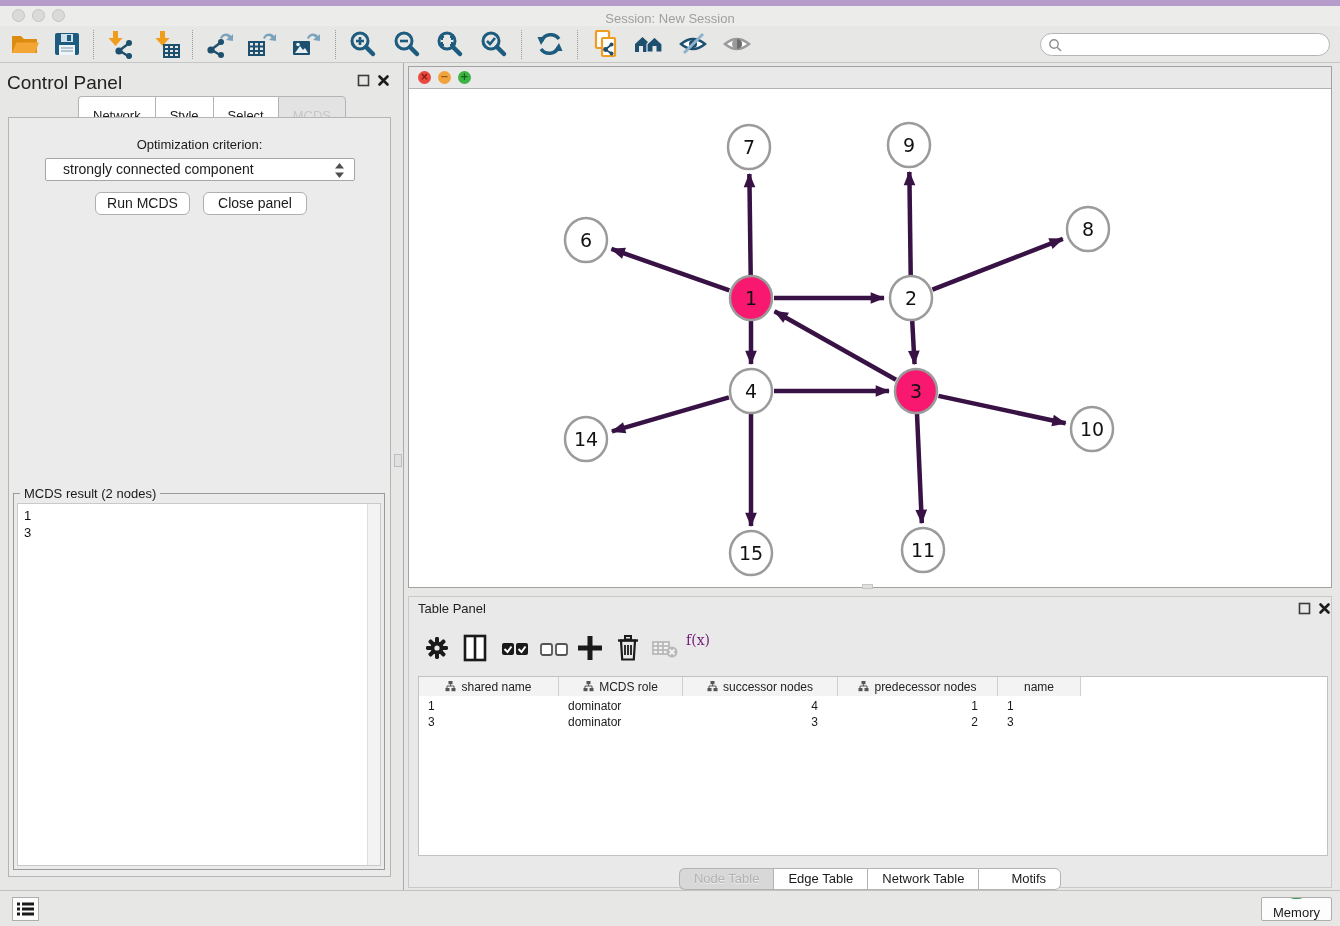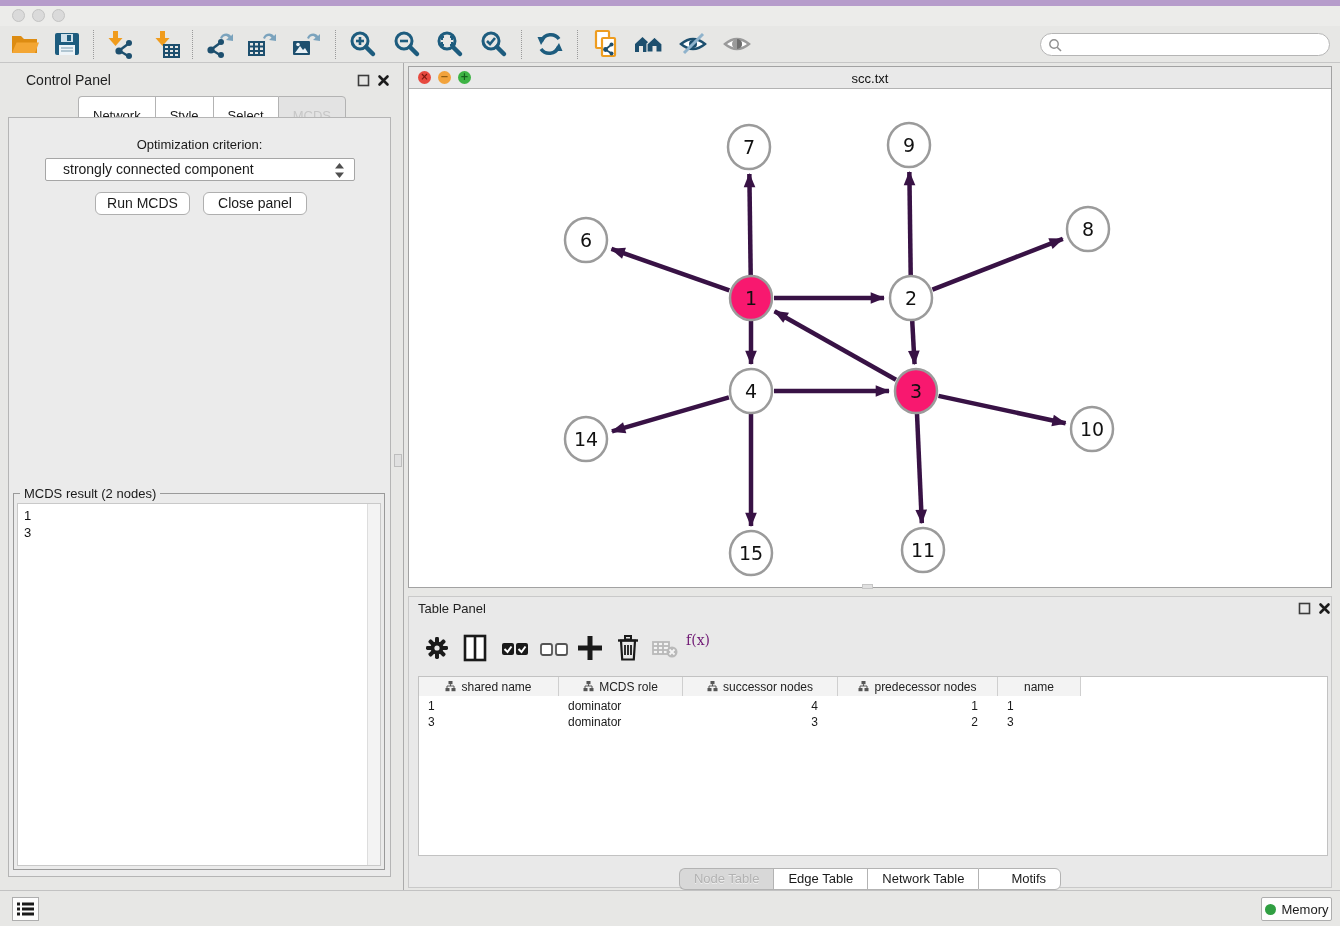--- a/index.html
+++ b/index.html
@@ -18,21 +18,21 @@
   .win-title { left:0; top:5px; width:1340px; text-align:center; font-size:13px; color:#9f9f9f; }
 
   
   .toolbar { left:0; top:26px; width:1340px; height:37px; background:#e7e7e5; border-bottom:1px solid #c6c6c6; }
   .tb-sep { top:4px; width:0; height:29px; border-left:1px dotted #9a9a9a; }
   .tbicon { top:3px; width:30px; height:30px; cursor:default; }
   .search-box { left:1040px; top:7px; width:290px; height:23px; background:#fff; border:1px solid #b5b5b5; border-radius:12px; }
   .search-box svg { position:absolute; left:7px; top:4px; }
 
   
-  .cp-header-title { left:26px; top:72px; font-size:14px; color:#222; }
+  .cp-header-title { left:7px; top:72px; font-size:19px; color:#222; }
   .panel-btns { display:flex; gap:7px; }
   .cp-tabs { left:78px; top:96px; height:22px; display:flex; }
   .cp-tab { height:22px; line-height:21px; padding:8px 14px; font-size:13px; background:#fff;
             border:1px solid #b3b3b3; border-right:none; text-align:center; }
   .cp-tab:first-child { border-top-left-radius:4px; }
   .cp-tab:last-child { border-right:1px solid #b3b3b3; border-top-right-radius:4px; }
   .cp-tab.selected { background:#e3e3e3; color:#c6c6c6; }
   .cp-box { left:8px; top:117px; width:383px; height:760px; background:#ebebeb; border:1px solid #b5b5b5; }
   .opt-label { left:8px; top:137px; width:383px; text-align:center; font-size:13px; }
   .dropdown { left:45px; top:158px; width:310px; height:23px; background:#fff; border:1px solid #a6a6a6; border-radius:2px;
@@ -72,31 +72,32 @@
   .bt-tab { height:22px; line-height:20px; padding:0 14px; font-size:13px; background:#fff;
             border:1px solid #b3b3b3; border-right:none; }
   .bt-tab:first-child { border-radius:6px 0 0 6px; }
   .bt-tab:last-child { border-right:1px solid #b3b3b3; border-radius:0 6px 6px 0;padding-left:32px; }
   .bt-tab.selected { background:#d8d8d8; color:#b2b2b2; text-shadow:0 1px 0 #eee; }
 
   
   .statusbar { left:0; top:890px; width:1340px; height:36px; background:#e7e7e5; border-top:1px solid #c2c2c2; }
   .sb-left-btn { left:12px; top:897px; width:27px; height:24px; background:#fdfdfd; border:1px solid #aeaeae; }
   .memory-btn { left:1261px; top:897px; width:71px; height:24px; background:#fdfdfd; border:1px solid #aeaeae; border-radius:2px;
-                display:flex; align-items:center; justify-content:center; gap:6px; font-size:13px; }
+                display:flex; align-items:center; justify-content:center; gap:6px; font-size:13px;flex-direction:column; }
   .mem-dot { width:11px; height:11px; border-radius:50%; }
 </style>
 </head>
 <body>
 
 <div class="abs menustrip"></div>
 <div class="abs titlebar">
   <div class="abs traffic-gray" style="left:12px"></div>
   <div class="abs traffic-gray" style="left:32px"></div>
   <div class="abs traffic-gray" style="left:52px"></div>
+  <div class="abs win-title">Session: New Session</div>
 </div>
 
 <div class="abs toolbar">
   <div class="abs tb-sep" style="left:93px"></div>
   <div class="abs tb-sep" style="left:192px"></div>
   <div class="abs tb-sep" style="left:335px"></div>
   <div class="abs tb-sep" style="left:521px"></div>
   <div class="abs tb-sep" style="left:577px"></div>
 
   <svg class="abs tbicon" style="left:10px" viewBox="0 0 30 30">
@@ -265,21 +266,20 @@
 <div class="abs fieldset-legend">MCDS result (2 nodes)</div>
 
 <div class="abs v-splitter"></div>
 <div class="abs v-splitter-handle"></div>
 
 <div class="abs net-win">
   <div class="net-titlebar">
     <div class="light" style="left:9px; background:#e7493f; color:#7e180f;">×</div>
     <div class="light" style="left:29px; background:#f2a33c; color:#8a5a10;">−</div>
     <div class="light" style="left:49px; background:#3db344; color:#14611d;">+</div>
-    <div class="net-title">scc.txt</div>
   </div>
   <svg id="graph-svg" width="922" height="498">
       <defs>
         <marker id="arrowhead" viewBox="0 0 10 10" refX="9" refY="5" markerWidth="3.6" markerHeight="3.6" orient="auto" markerUnits="strokeWidth">
           <path d="M0.8,1.4 L9.6,5 L0.8,8.6 Z" fill="#381245"></path>
         </marker>
       </defs>
       <line x1="341.6953909561586" y1="186.00201718997056" x2="340.3575845297269" y2="84.9976319943824" stroke="#381245" stroke-width="4.5" marker-end="url(#arrowhead)"></line>
       <line x1="320.3015285768616" y1="201.3726585300483" x2="202.4721186271625" y2="159.95383563863894" stroke="#381245" stroke-width="4.5" marker-end="url(#arrowhead)"></line>
       <line x1="365" y1="209" x2="475" y2="209" stroke="#381245" stroke-width="4.5" marker-end="url(#arrowhead)"></line>

